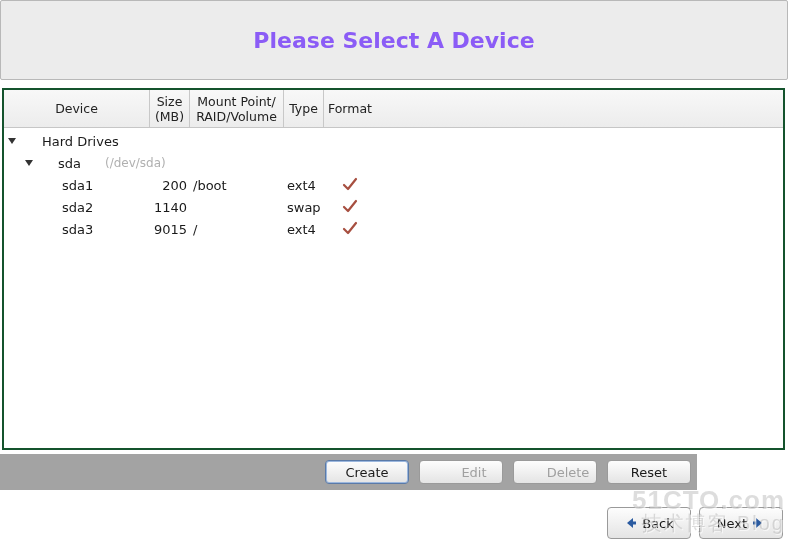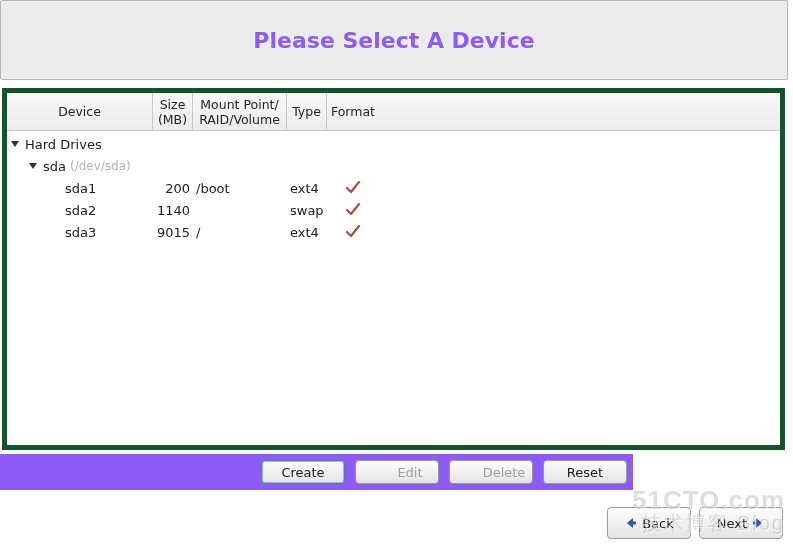--- a/index.html
+++ b/index.html
@@ -31,21 +31,21 @@
     font-weight: bold;
     color: #8b5cf6;
   }
 
   
   .tree-panel {
     position: absolute;
     left: 2px; top: 88px;
     width: 783px; height: 362px;
     background: #ffffff;
-    border: 5px solid #14532d;
+    border: 2px solid #14532d;
   }
 
   
   .tree-header {
     display: flex;
     height: 38px;
     background: linear-gradient(#f8f8f8, #ececec);
     border-bottom: 1px solid #c6c6c6;
     font-size: 12.5px;
   }
@@ -66,21 +66,21 @@
   .th.format  { width: 52px; border-right: none; }
 
   
   .tree-body { padding-top: 2px; }
   .row {
     display: flex;
     align-items: center;
     height: 22px;
     font-size: 13px;
   }
-  .cell { padding: 0 3px; }
+  .cell { padding: 0 3px; gap: 20px; }
   .cell.device { width: 146px; display: flex; align-items: center; }
   .cell.size   { width: 40px; text-align: right; }
   .cell.mount  { width: 94px; }
   .cell.type   { width: 40px; }
   .cell.format { width: 52px; text-align: center; }
 
   .expander {
     width: 12px; height: 12px;
     display: inline-flex;
     align-items: center;
@@ -106,22 +106,22 @@
 
   
   .indent-0 .cell.device { padding-left: 2px; }
   .indent-1 .cell.device { padding-left: 20px; }
   .indent-2 .cell.device { padding-left: 58px; }
 
   
   .button-bar {
     position: absolute;
     left: 0; top: 454px;
-    width: 633px; height: 36px;
-    background: #8b5cf6;
+    width: 697px; height: 36px;
+    background: #a3a3a3;
     display: flex;
     align-items: center;
     justify-content: flex-end;
     padding: 0 6px;
     gap: 10px;
   }
   .btn {
     width: 84px; height: 24px;
     border: 1px solid #9a9a9a;
     border-radius: 4px;

